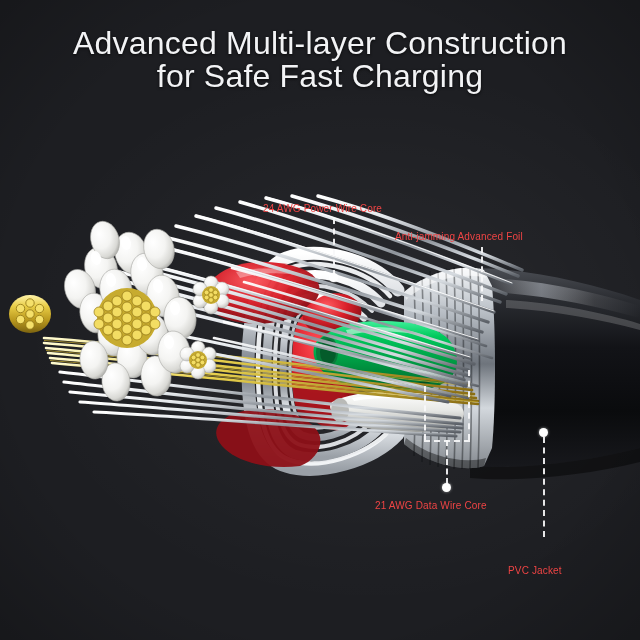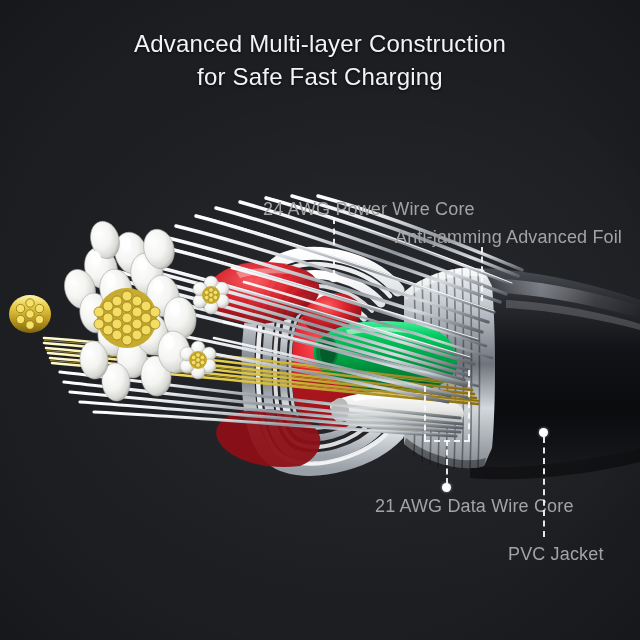--- a/index.html
+++ b/index.html
@@ -27,33 +27,33 @@
   }
 
   
   #title {
     position: absolute;
     top: 27px;
     left: 0;
     width: 640px;
     text-align: center;
     color: #f2f3f5;
-    font-size: 24px;
+    font-size: 32px;
     line-height: 33px;
     font-weight: 400;
     letter-spacing: 0.2px;
     text-shadow: 0 1px 3px rgba(0,0,0,0.75);
   }
   #title .l2 { display: block; }
 
   
   .callout {
     position: absolute;
-    color: #a3a3a3;
-    font-size: 18px;
+    color: #ef4444;
+    font-size: 10px;
     line-height: 14px;
     white-space: nowrap;
     letter-spacing: 0.15px;
   }
 
   
   .leader-v {
     position: absolute;
     width: 0;
     border-left: 2px dashed rgba(248,248,250,0.92);
@@ -459,15 +459,15 @@
 
   <div class="leader-v" style="left:424px; top:386px; height:54px;"></div>
   <div class="leader-v" style="left:468px; top:370px; height:70px;"></div>
   <div class="leader-h" style="left:424px; top:440px; width:46px;"></div>
   <div class="leader-v" style="left:446px; top:440px; height:44px;"></div>
   <div class="leader-dot" style="left:442px; top:483px;"></div>
   <div class="callout" style="left:375px; top:499px;">21 AWG Data Wire Core</div>
 
   <div class="leader-dot" style="left:539px; top:428px;"></div>
   <div class="leader-v" style="left:543px; top:437px; height:100px;"></div>
-  <div class="callout" style="left:508px; top:547px;">PVC Jacket</div>
+  <div class="callout" style="left:508px; top:564px;">PVC Jacket</div>
 
 </div>
 
 </body></html>

